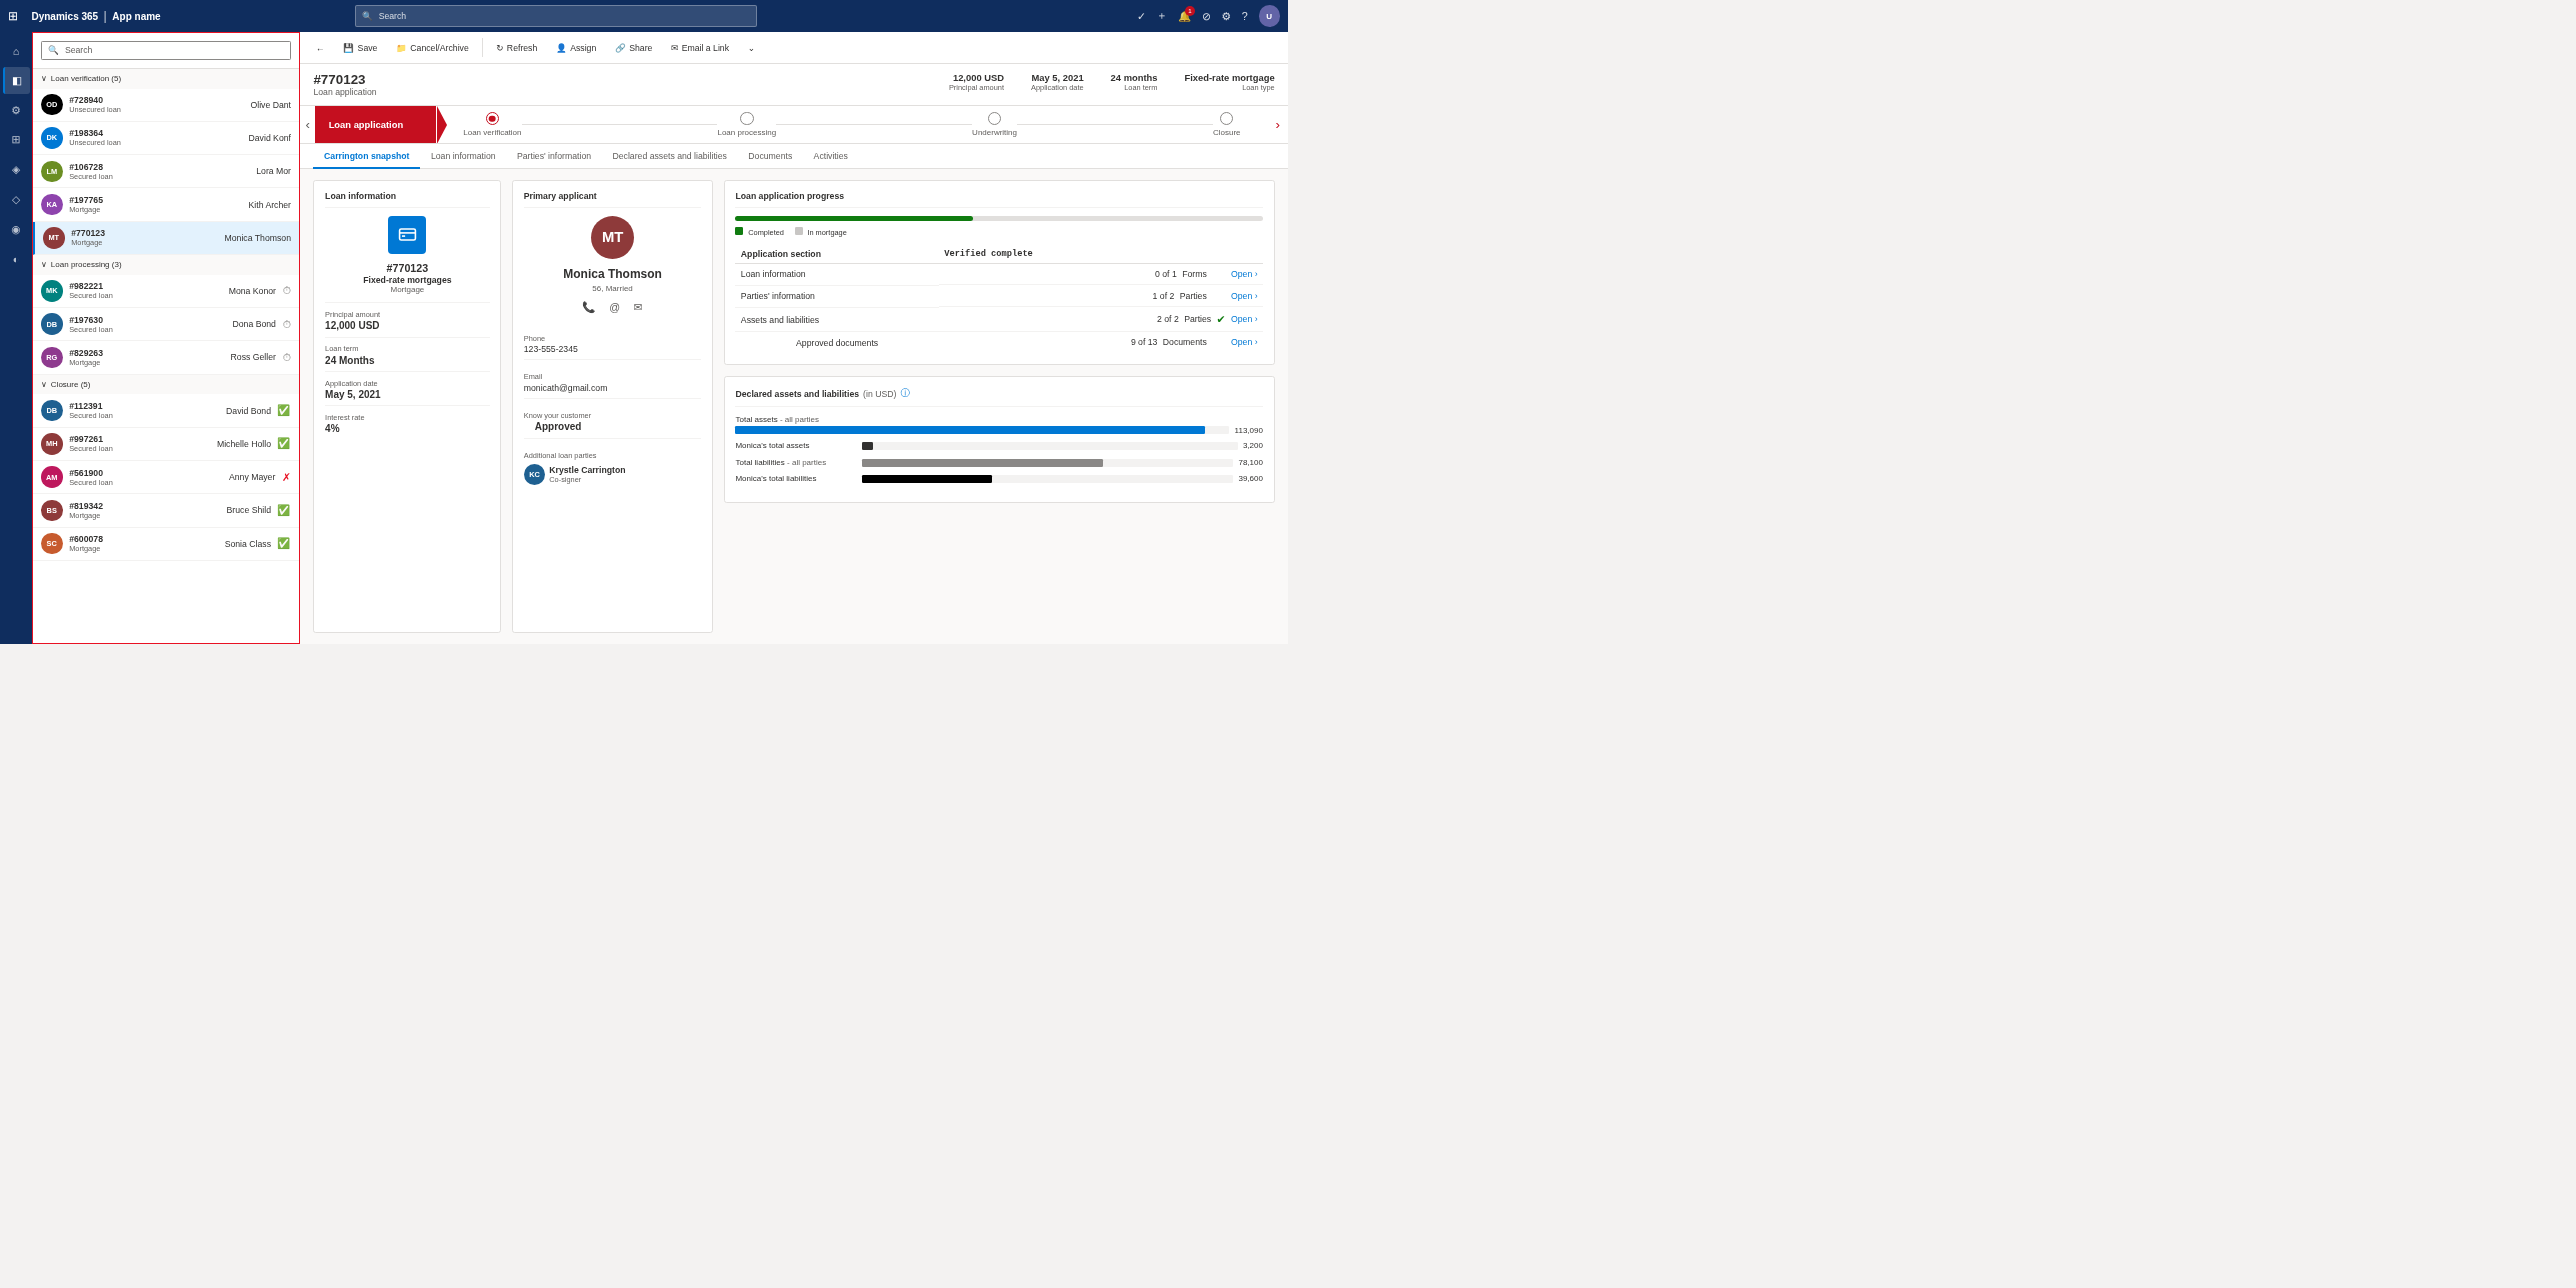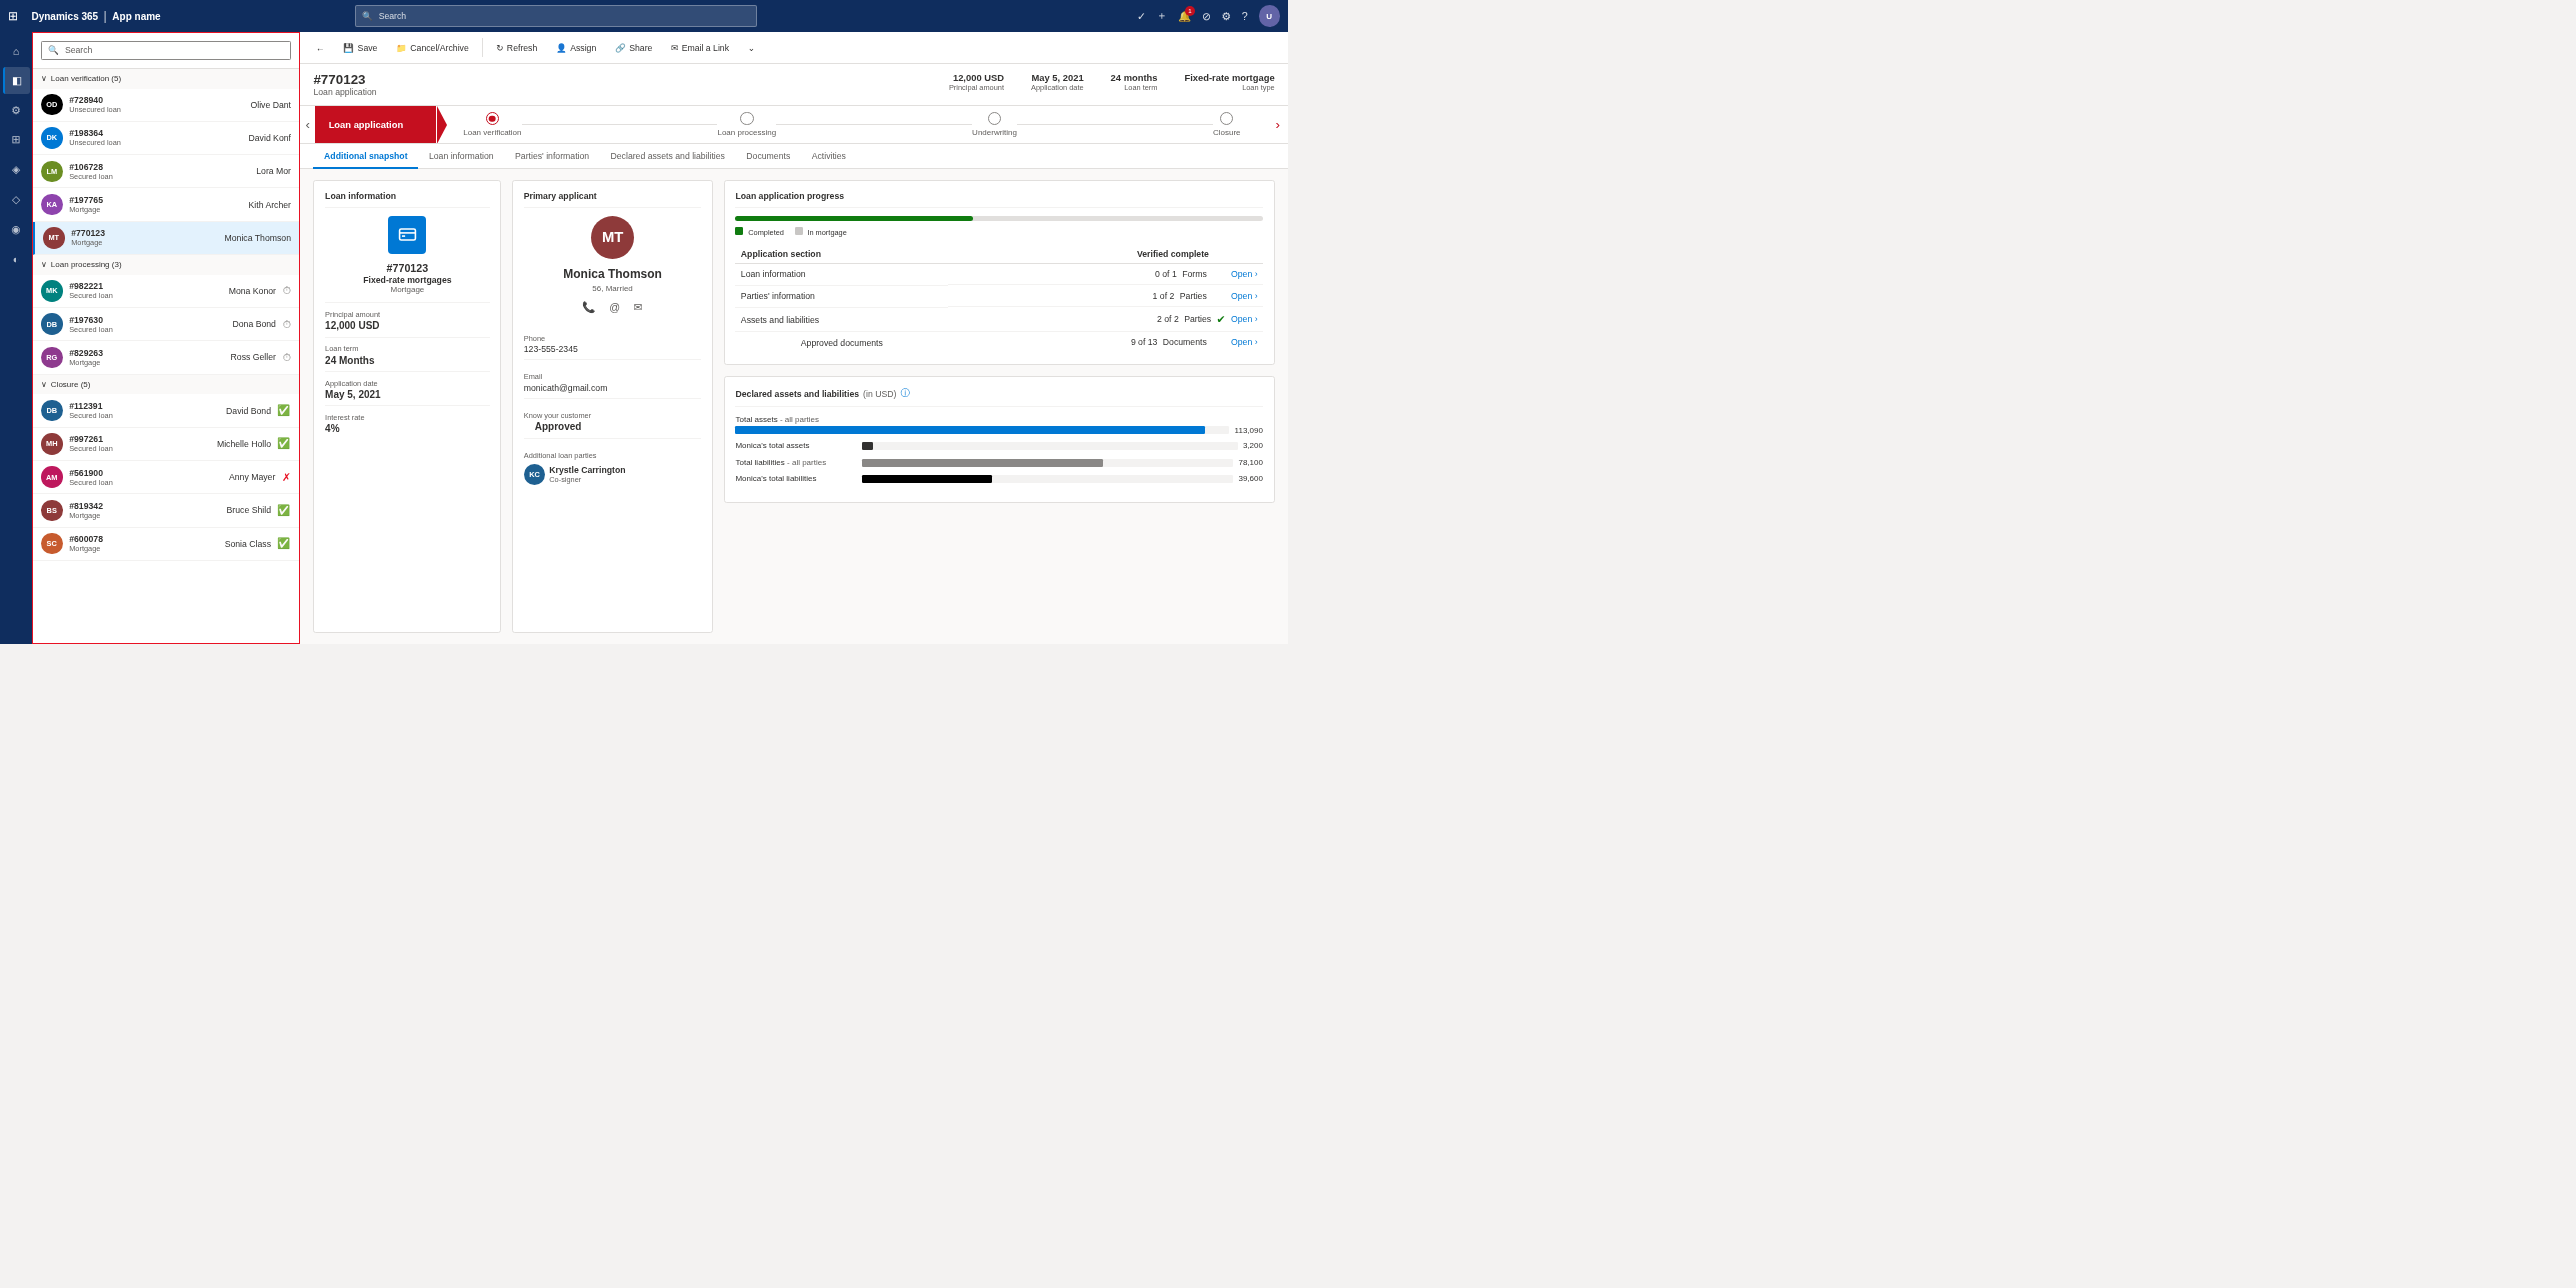--- a/index.html
+++ b/index.html
@@ -669,21 +669,21 @@
 
         <div class="process-stage">
           <div class="stage-circle"></div>
           <span>Closure</span>
         </div>
       </div>
       <span class="process-arrow">›</span>
     </div>
 
     <div class="tabs">
-      <div class="tab active">Additional snapshot</div>
+      <div class="tab active">Carrington snapshot</div>
       <div class="tab">Loan information</div>
       <div class="tab">Parties' information</div>
       <div class="tab">Declared assets and liabilities</div>
       <div class="tab">Documents</div>
       <div class="tab">Activities</div>
     </div>
 
     <div class="content-area">
 
       <div class="card loan-info-card">
@@ -764,21 +764,21 @@
             </span>
             <span>
               <span class="legend-dot" style="background:#c8c6c4;"></span>
               <span>In mortgage</span>
             </span>
           </div>
           <table class="progress-table">
             <thead>
               <tr>
                 <th>Application section</th>
-                <th style="text-align:right;padding-right:54px;">Verified complete</th>
+                <th style="text-align:left;padding-right:54px;font-family:Liberation Mono, monospace;">Verified complete</th>
               </tr>
             </thead>
             <tbody>
               <tr>
                 <td>Loan information</td>
                 <td style="display:flex;align-items:center;justify-content:flex-end;gap:5.4px;">
                   <span>0 of 1</span>
                   <span>Forms</span>
                   <span style="width:13.4px;"></span>
                   <a class="open-link">Open ›</a>

